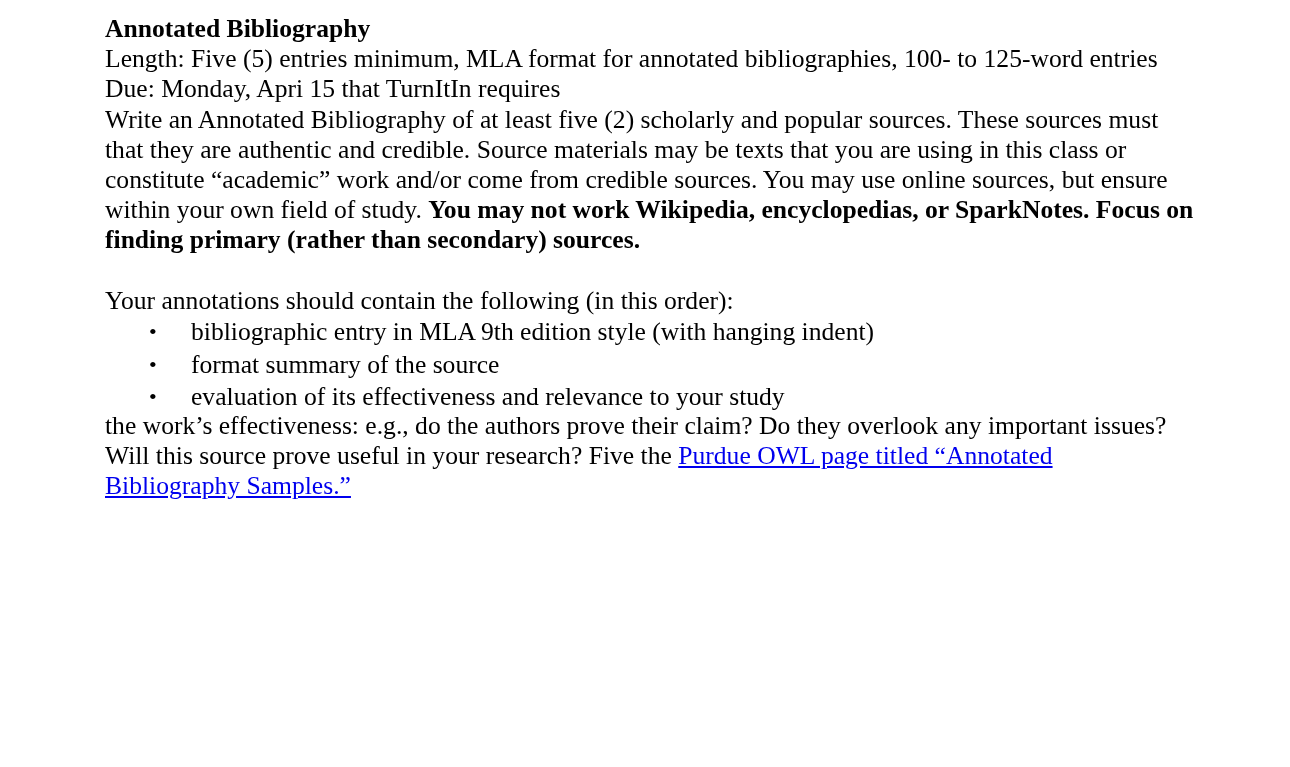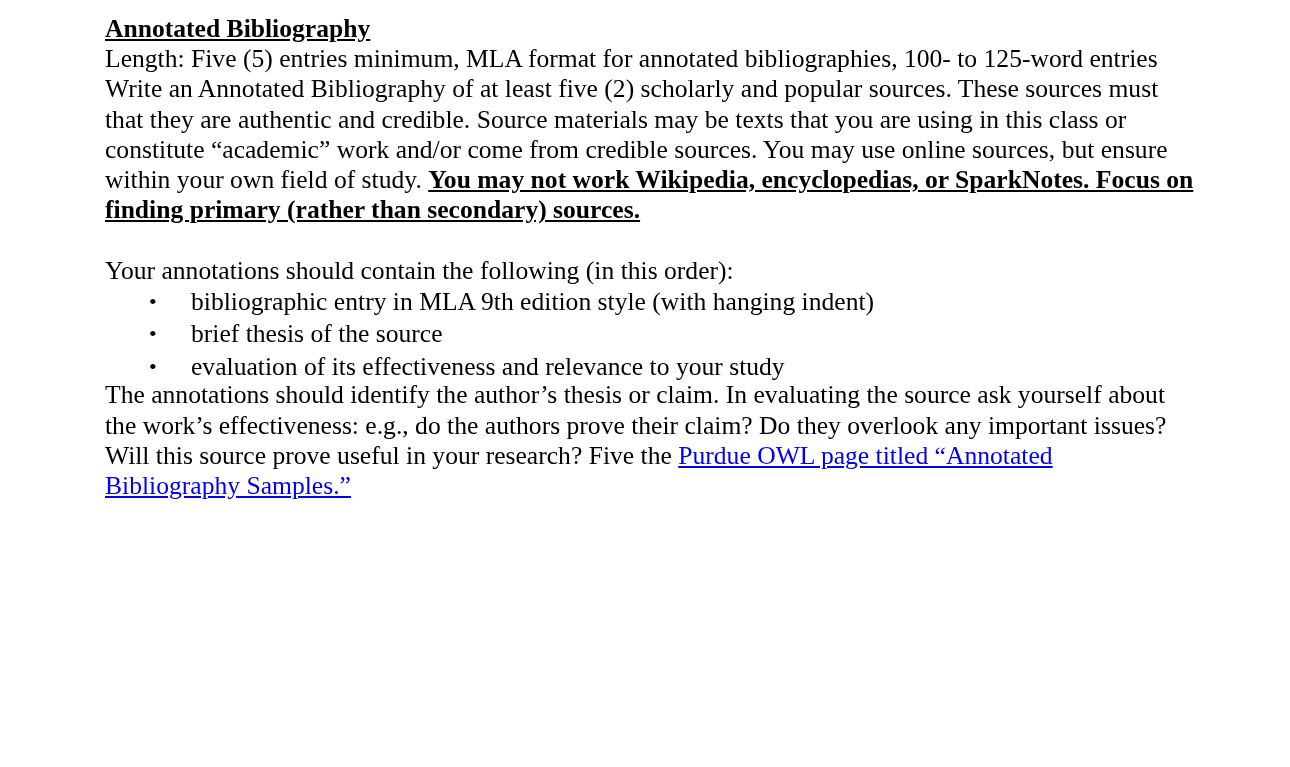--- a/index.html
+++ b/index.html
@@ -20,21 +20,21 @@
     left: 105px;
     top: 14px;
     width: 1150px;
     font-size: 25.6px;
     line-height: 30.2px;
   }
   .line {
     display: block;
     white-space: nowrap;
   }
-  .bold { font-weight: bold; text-decoration: underline; }
+  .bold { font-weight: bold; }
   .gap { height: 30.2px; }
   ul.reqs {
     list-style: none;
     margin: 0;
     padding: 0;
   }
   ul.reqs li {
     position: relative;
     padding-left: 86px;
     white-space: nowrap;
@@ -51,46 +51,46 @@
     text-decoration: underline;
     margin-top: 16px;
   }
 </style>
 </head>
 <body>
 
 <div class="doc">
   <span class="line bold">Annotated Bibliography</span>
   <span class="line">Length: Five (5) entries minimum, MLA format for annotated bibliographies, 100- to 125-word entries</span>
+  <span class="line">Due: Monday, Apri 15 that TurnItIn requires</span>
 
   <div>
     <span class="line">Write an Annotated Bibliography of at least five (2) scholarly and popular sources. These sources must</span>
     <span class="line">that they are authentic and credible. Source materials may be texts that you are using in this class or</span>
     <span class="line">constitute “academic” work and/or come from credible sources. You may use online sources, but ensure</span>
     <span class="line"><span>within your own field of study. </span><span class="bold">You may not work Wikipedia, encyclopedias, or SparkNotes. Focus on</span></span>
     <span class="line bold">finding primary (rather than secondary) sources.</span>
   </div>
 
   <div class="gap"></div>
 
   <span class="line">Your annotations should contain the following (in this order):</span>
   <ul class="reqs">
     <li>
       <span class="bullet">•</span>
       <span>bibliographic entry in MLA 9th edition style (with hanging indent)</span>
     </li>
     <li>
       <span class="bullet">•</span>
-      <span>brief thesis of the source</span>
+      <span>format summary of the source</span>
     </li>
     <li>
       <span class="bullet">•</span>
       <span>evaluation of its effectiveness and relevance to your study</span>
     </li>
   </ul>
 
   <div style="margin-top:-3px;">
-    <span class="line">The annotations should identify the author’s thesis or claim. In evaluating the source ask yourself about</span>
     <span class="line">the work’s effectiveness: e.g., do the authors prove their claim? Do they overlook any important issues?</span>
     <span class="line"><span>Will this source prove useful in your research? Five the </span><a class="link" href="#">Purdue OWL page titled “Annotated</a></span>
     <span class="line"><a class="link" href="#">Bibliography Samples.”</a></span>
   </div>
 </div>
 
 </body></html>

